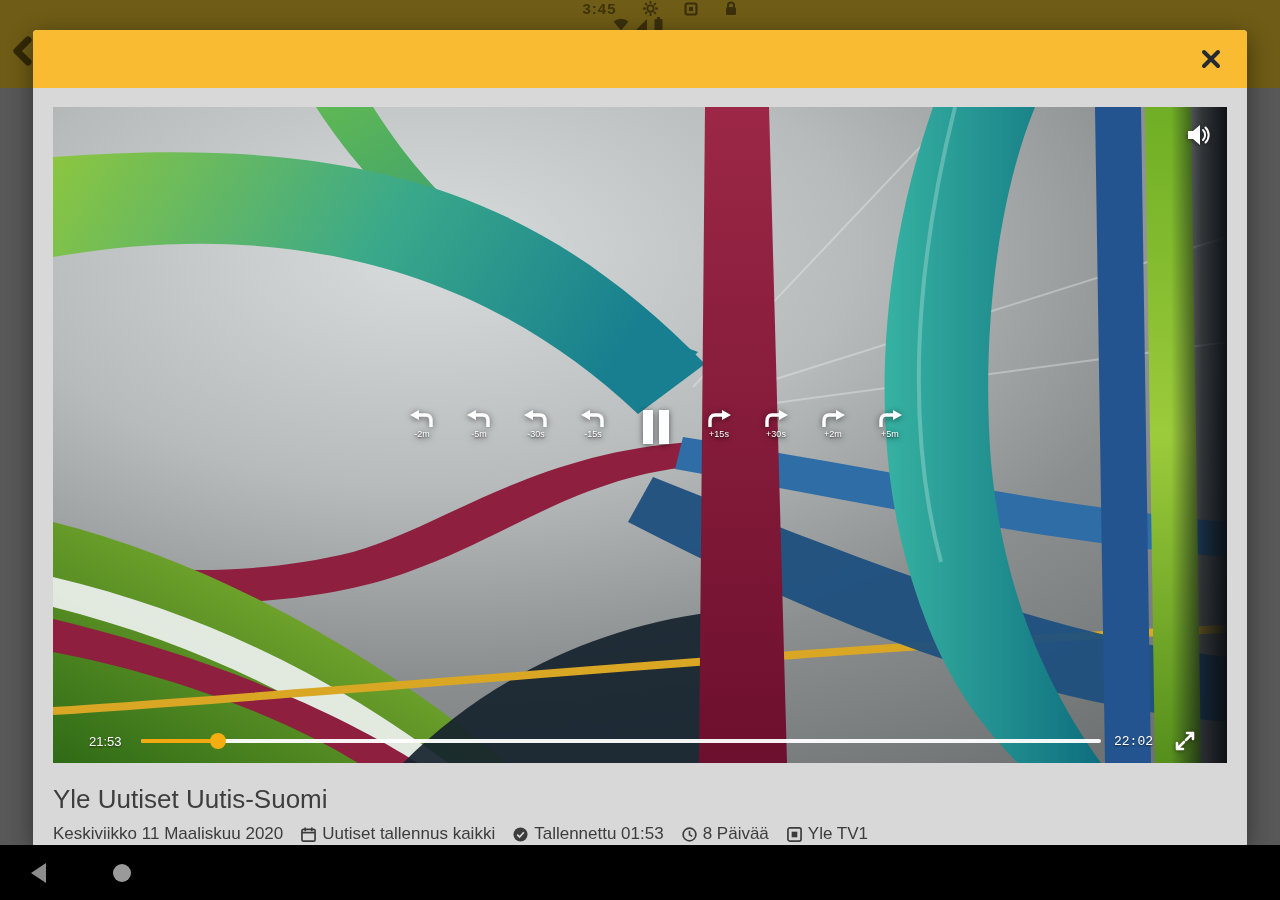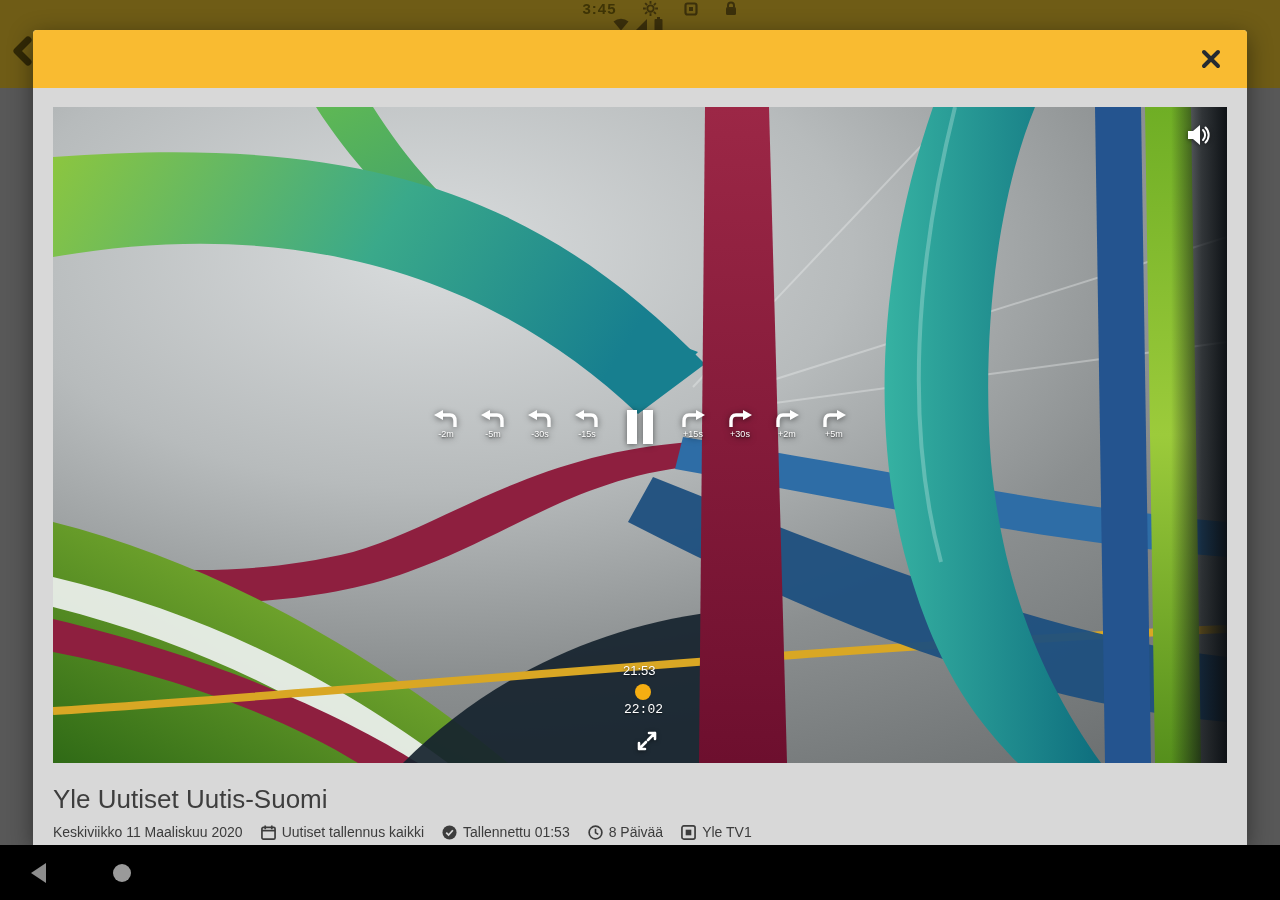--- a/index.html
+++ b/index.html
@@ -26,41 +26,41 @@
   .close-btn{position:absolute;right:12px;top:0;width:48px;height:58px;border:0;background:transparent;
              display:flex;align-items:center;justify-content:center;cursor:pointer;padding:0;}
 
   
   .video{position:absolute;left:20px;top:77px;width:1174px;height:656px;background:#8a8f90;
          overflow:hidden;cursor:pointer;}
   .video svg.scene{position:absolute;inset:0;display:block;}
   .vol{position:absolute;top:16px;right:16px;width:26px;height:24px;cursor:pointer;
        filter:drop-shadow(0 1px 2px rgba(0,0,0,.5));}
 
-  .controls{position:absolute;left:0;top:303px;width:100%;display:flex;align-items:flex-start;
-            justify-content:center;gap:21px;}
+  .controls{position:absolute;left:16px;top:303px;width:100%;display:flex;align-items:flex-start;
+            justify-content:center;gap:31px;}
   .ctl{display:flex;flex-direction:column;align-items:center;gap:2px;width:26px;cursor:pointer;
        filter:drop-shadow(0 1px 3px rgba(0,0,0,.55));}
   .ctl-lbl{font-size:9px;color:#fff;line-height:1;text-shadow:0 1px 2px rgba(0,0,0,.6);}
   .ctl-pause{margin:0 6px;padding-top:0;}
 
   .progress-row{position:absolute;left:0;bottom:10px;width:100%;display:flex;align-items:center;
-                padding:0 30px 0 36px;gap:12px;flex-direction:column;}
+                padding:0 30px 0 36px;gap:12px;}
   .ptime{font-size:13px;color:#fff;text-shadow:0 1px 2px rgba(0,0,0,.6);min-width:40px;}
   .ptime.right{text-align:right;font-family:Liberation Mono, monospace;}
   .track{position:relative;flex:1;height:4px;background:rgba(255,255,255,.95);border-radius:2px;cursor:pointer;}
   .fill{position:absolute;left:0;top:0;height:4px;background:#f2a90f;border-radius:2px;}
   .thumb{position:absolute;right:-8px;top:50%;transform:translateY(-50%);width:16px;height:16px;
          border-radius:50%;background:#f5ae12;cursor:pointer;}
   .fs-btn{width:24px;height:24px;cursor:pointer;filter:drop-shadow(0 1px 2px rgba(0,0,0,.5));margin-left:8px;}
 
   
   .details{position:absolute;left:20px;top:740px;width:1174px;}
   .rec-title{margin:14px 0 0 0;font-size:26px;font-weight:400;color:#3e3e3e;line-height:1.2;}
-  .meta{display:flex;align-items:center;gap:18px;margin-top:9px;font-size:14px;color:#3c3c3c;}
+  .meta{display:flex;align-items:center;gap:18px;margin-top:9px;font-size:17px;color:#3c3c3c;}
   .meta-item{display:inline-flex;align-items:center;gap:6px;white-space:nowrap;}
 
   
   .navbar{position:absolute;left:0;bottom:0;width:100%;height:55px;background:#000;
           display:flex;align-items:center;gap:64px;padding-left:30px;}
   .nav-btn{display:inline-flex;cursor:pointer;}
 </style>
 </head>
 <body>
 

